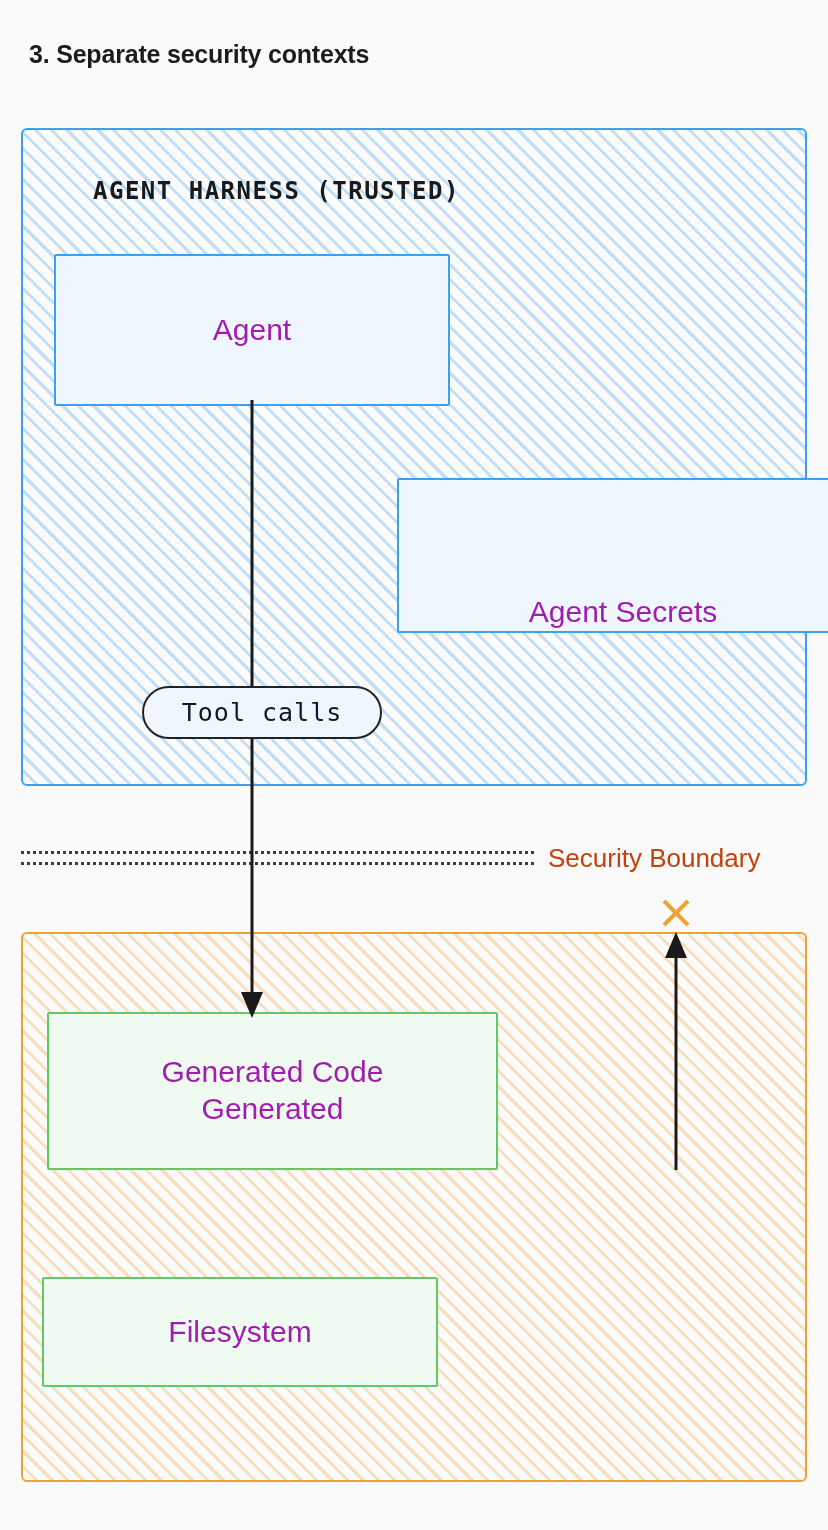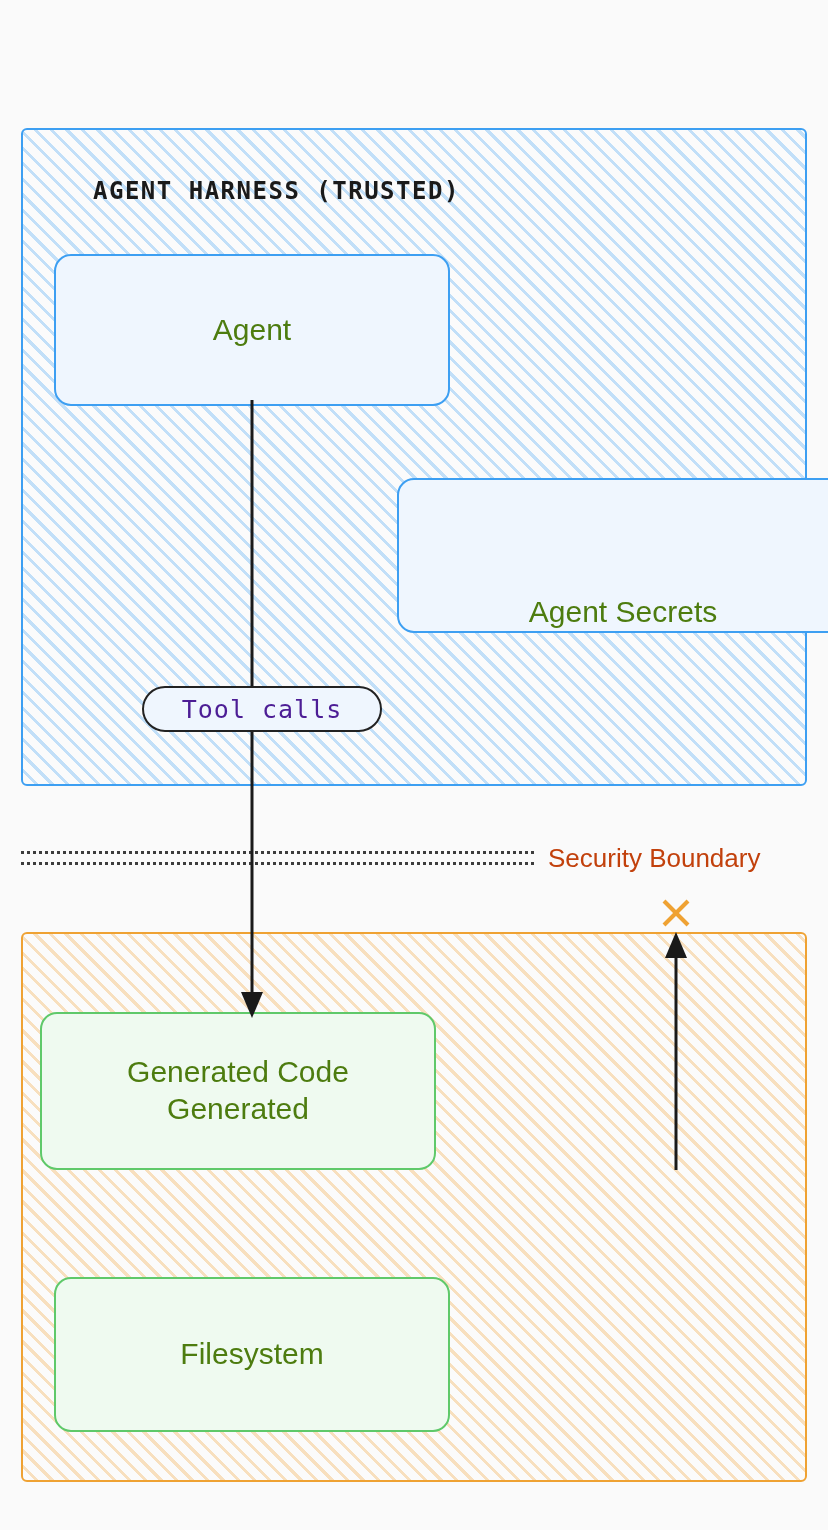--- a/index.html
+++ b/index.html
@@ -89,59 +89,59 @@
   }
 
   
   .node {
     position: absolute;
     box-sizing: border-box;
     display: flex;
     align-items: center;
     justify-content: center;
     text-align: center;
-    border-radius: 17px;
+    border-radius: 2px;
     font-size: 30px;
-    color: #4d7c0f;
+    color: #a21caf;
     line-height: 1.22;
   }
 
   .node-blue {
     border: 2.5px solid #3d9ff2;
     background: #eff6fe;
   }
 
   .node-green {
     border: 2.5px solid #5fc96a;
     background: #effaf0;
   }
 
   #node-agent         { left: 54px;  top: 254px;  width: 396px; height: 152px; }
   #node-agent-secrets { left: 397px; top: 478px;  width: 452px; height: 155px; align-items: flex-end; }
-  #node-codeexec      { left: 40px;  top: 1012px; width: 396px; height: 158px; }
-  #node-filesystem    { left: 54px;  top: 1277px; width: 396px; height: 155px; }
+  #node-codeexec      { left: 47px;  top: 1012px; width: 451px; height: 158px; }
+  #node-filesystem    { left: 42px;  top: 1277px; width: 396px; height: 110px; }
 
   
   .pill {
     position: absolute;
     left: 142px;
     top: 686px;
     width: 240px;
-    height: 46px;
+    height: 53px;
     box-sizing: border-box;
     border: 2.5px solid #222222;
     border-radius: 27px;
     background: #eff6fe;
     display: flex;
     align-items: center;
     justify-content: center;
     font-family: "DejaVu Sans Mono", "Liberation Mono", monospace;
     font-size: 25px;
     letter-spacing: 1px;
-    color: #4c1d95;
+    color: #0f172a;
     z-index: 6;
   }
 
   
   #flow-arrow-main {
     position: absolute;
     left: 222px;
     top: 400px;
     width: 60px;
     height: 620px;
@@ -199,20 +199,21 @@
     font-size: 25px;
     color: #606060;
     line-height: 1.92;
   }
 </style>
 </head>
 <body>
 
 <div id="stage">
 
+  <div class="page-title">3. Separate security contexts</div>
 
   <div class="zone zone-trusted">
     <div class="zone-label">AGENT HARNESS (TRUSTED)</div>
   </div>
 
   <div class="node node-blue" id="node-agent">
     <span>Agent</span>
   </div>
 
   <div class="node node-blue" id="node-agent-secrets">

